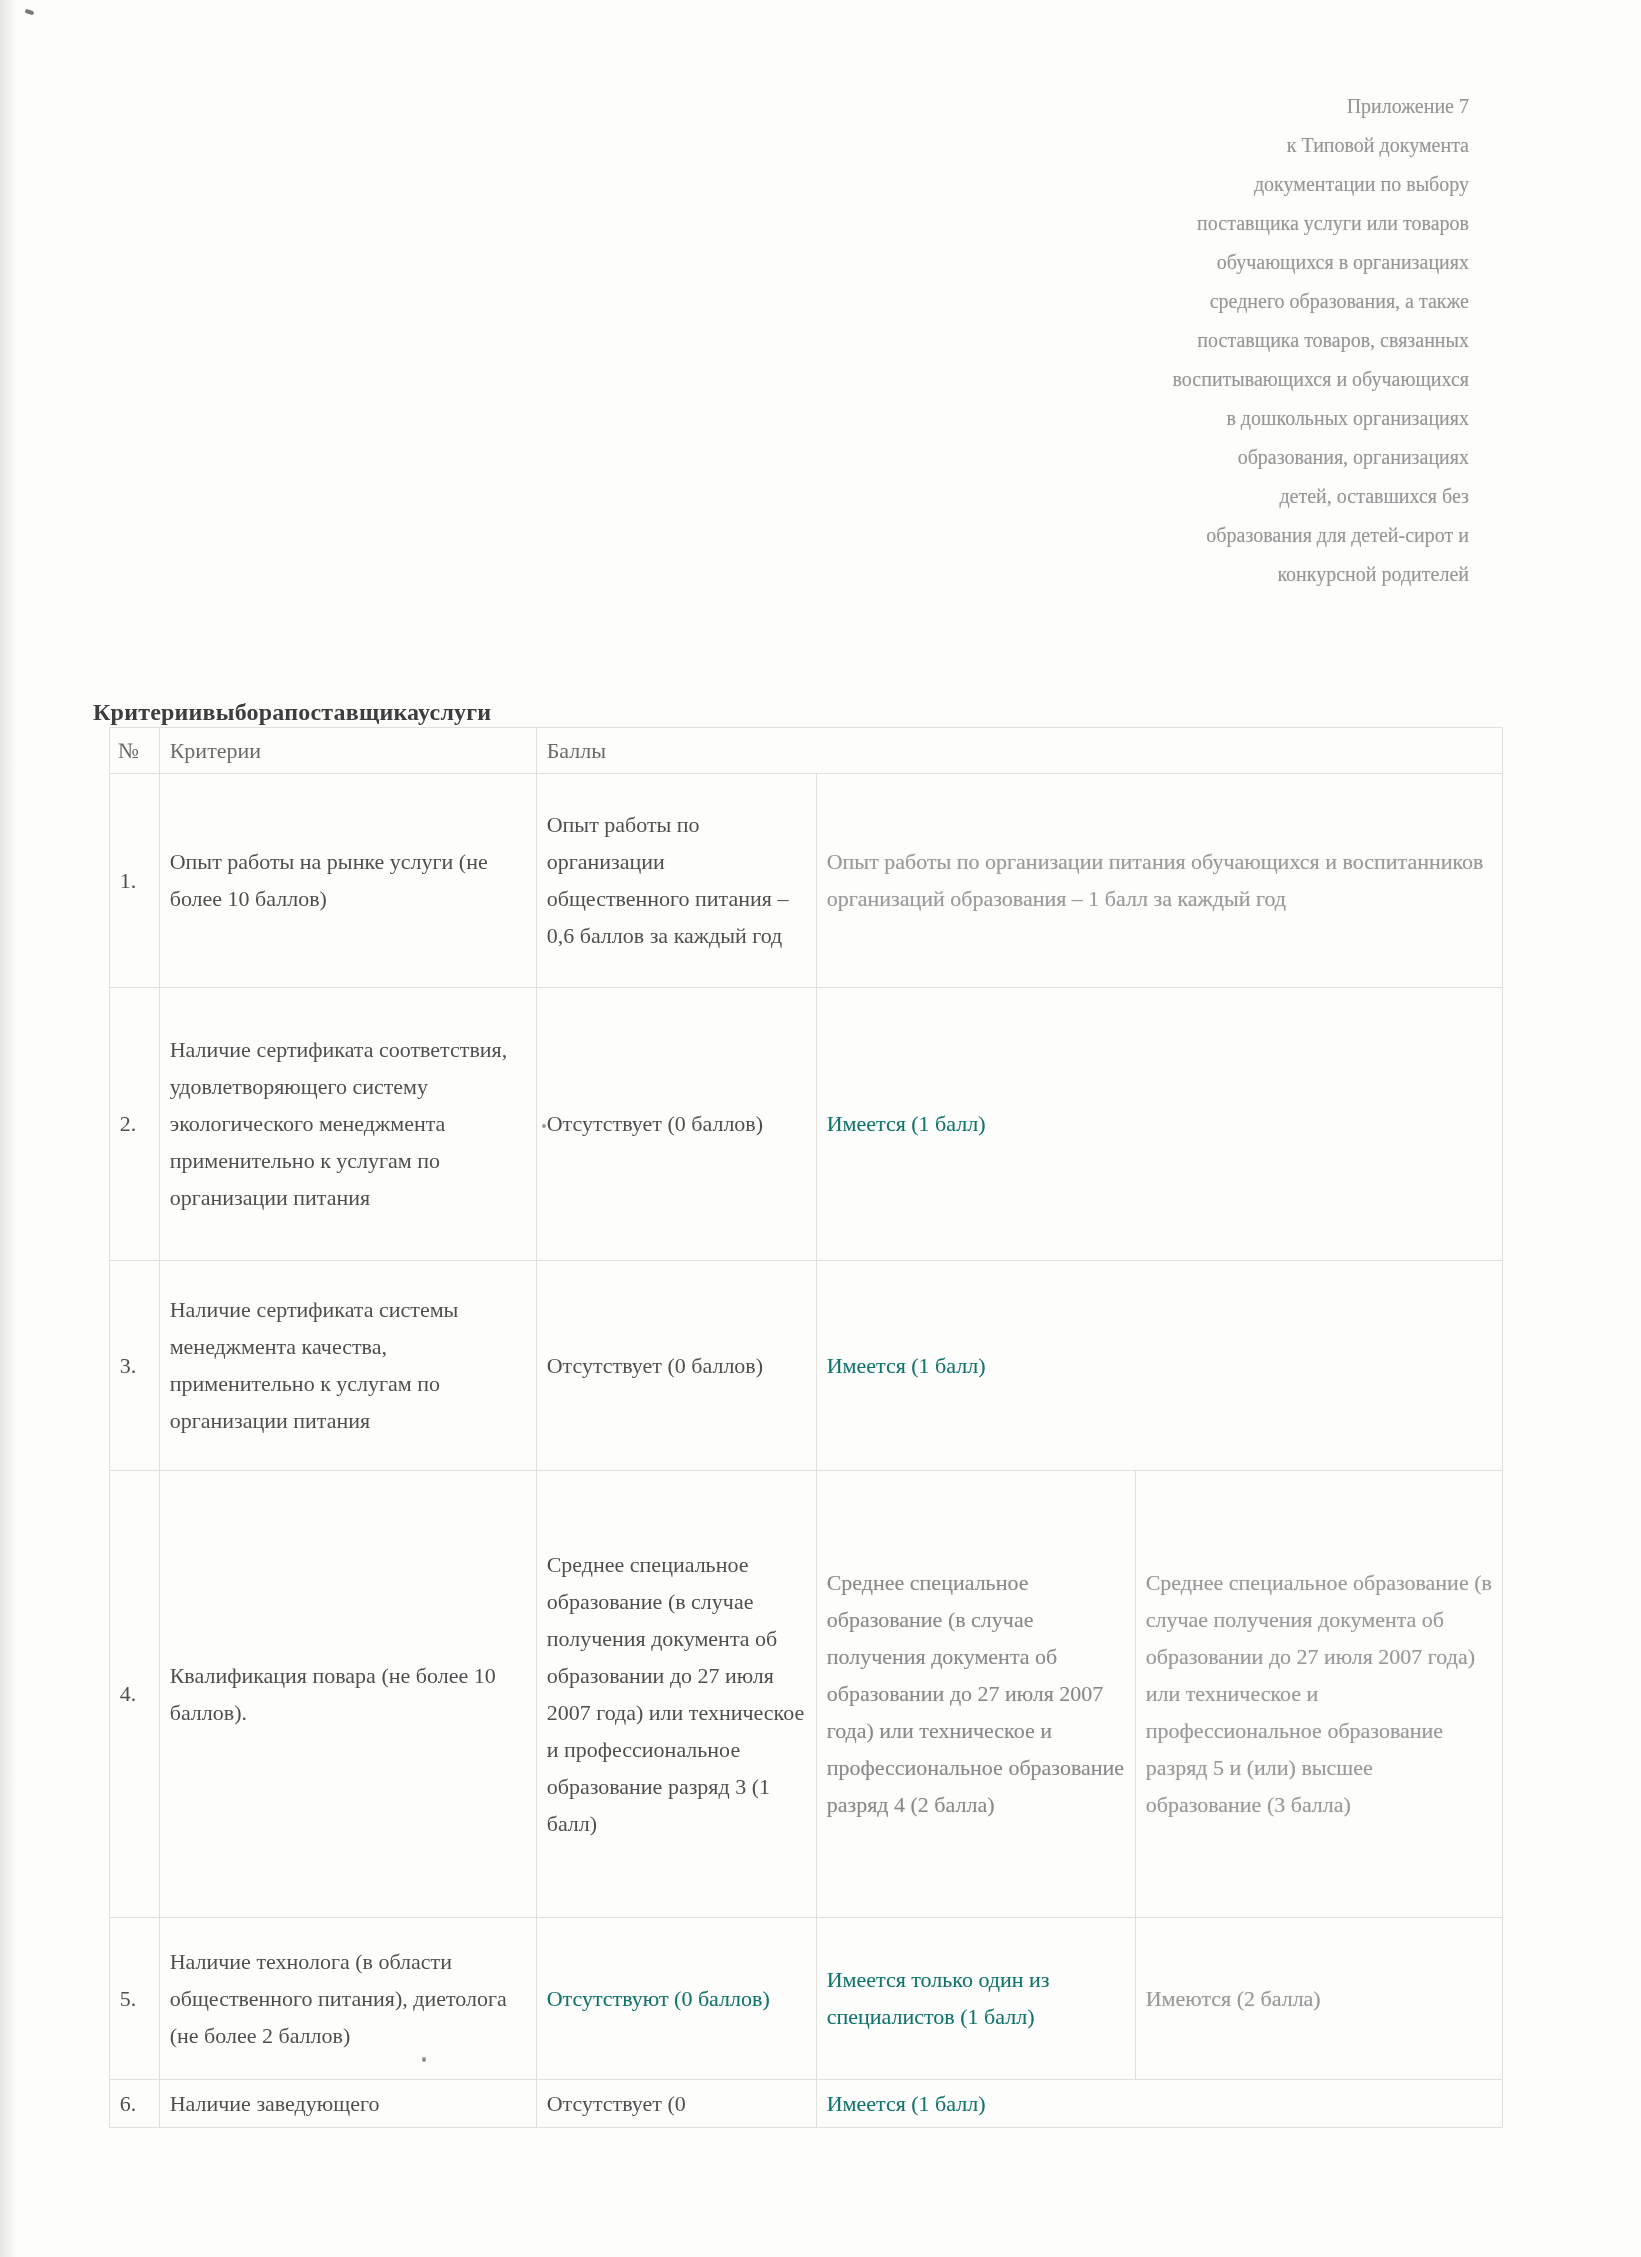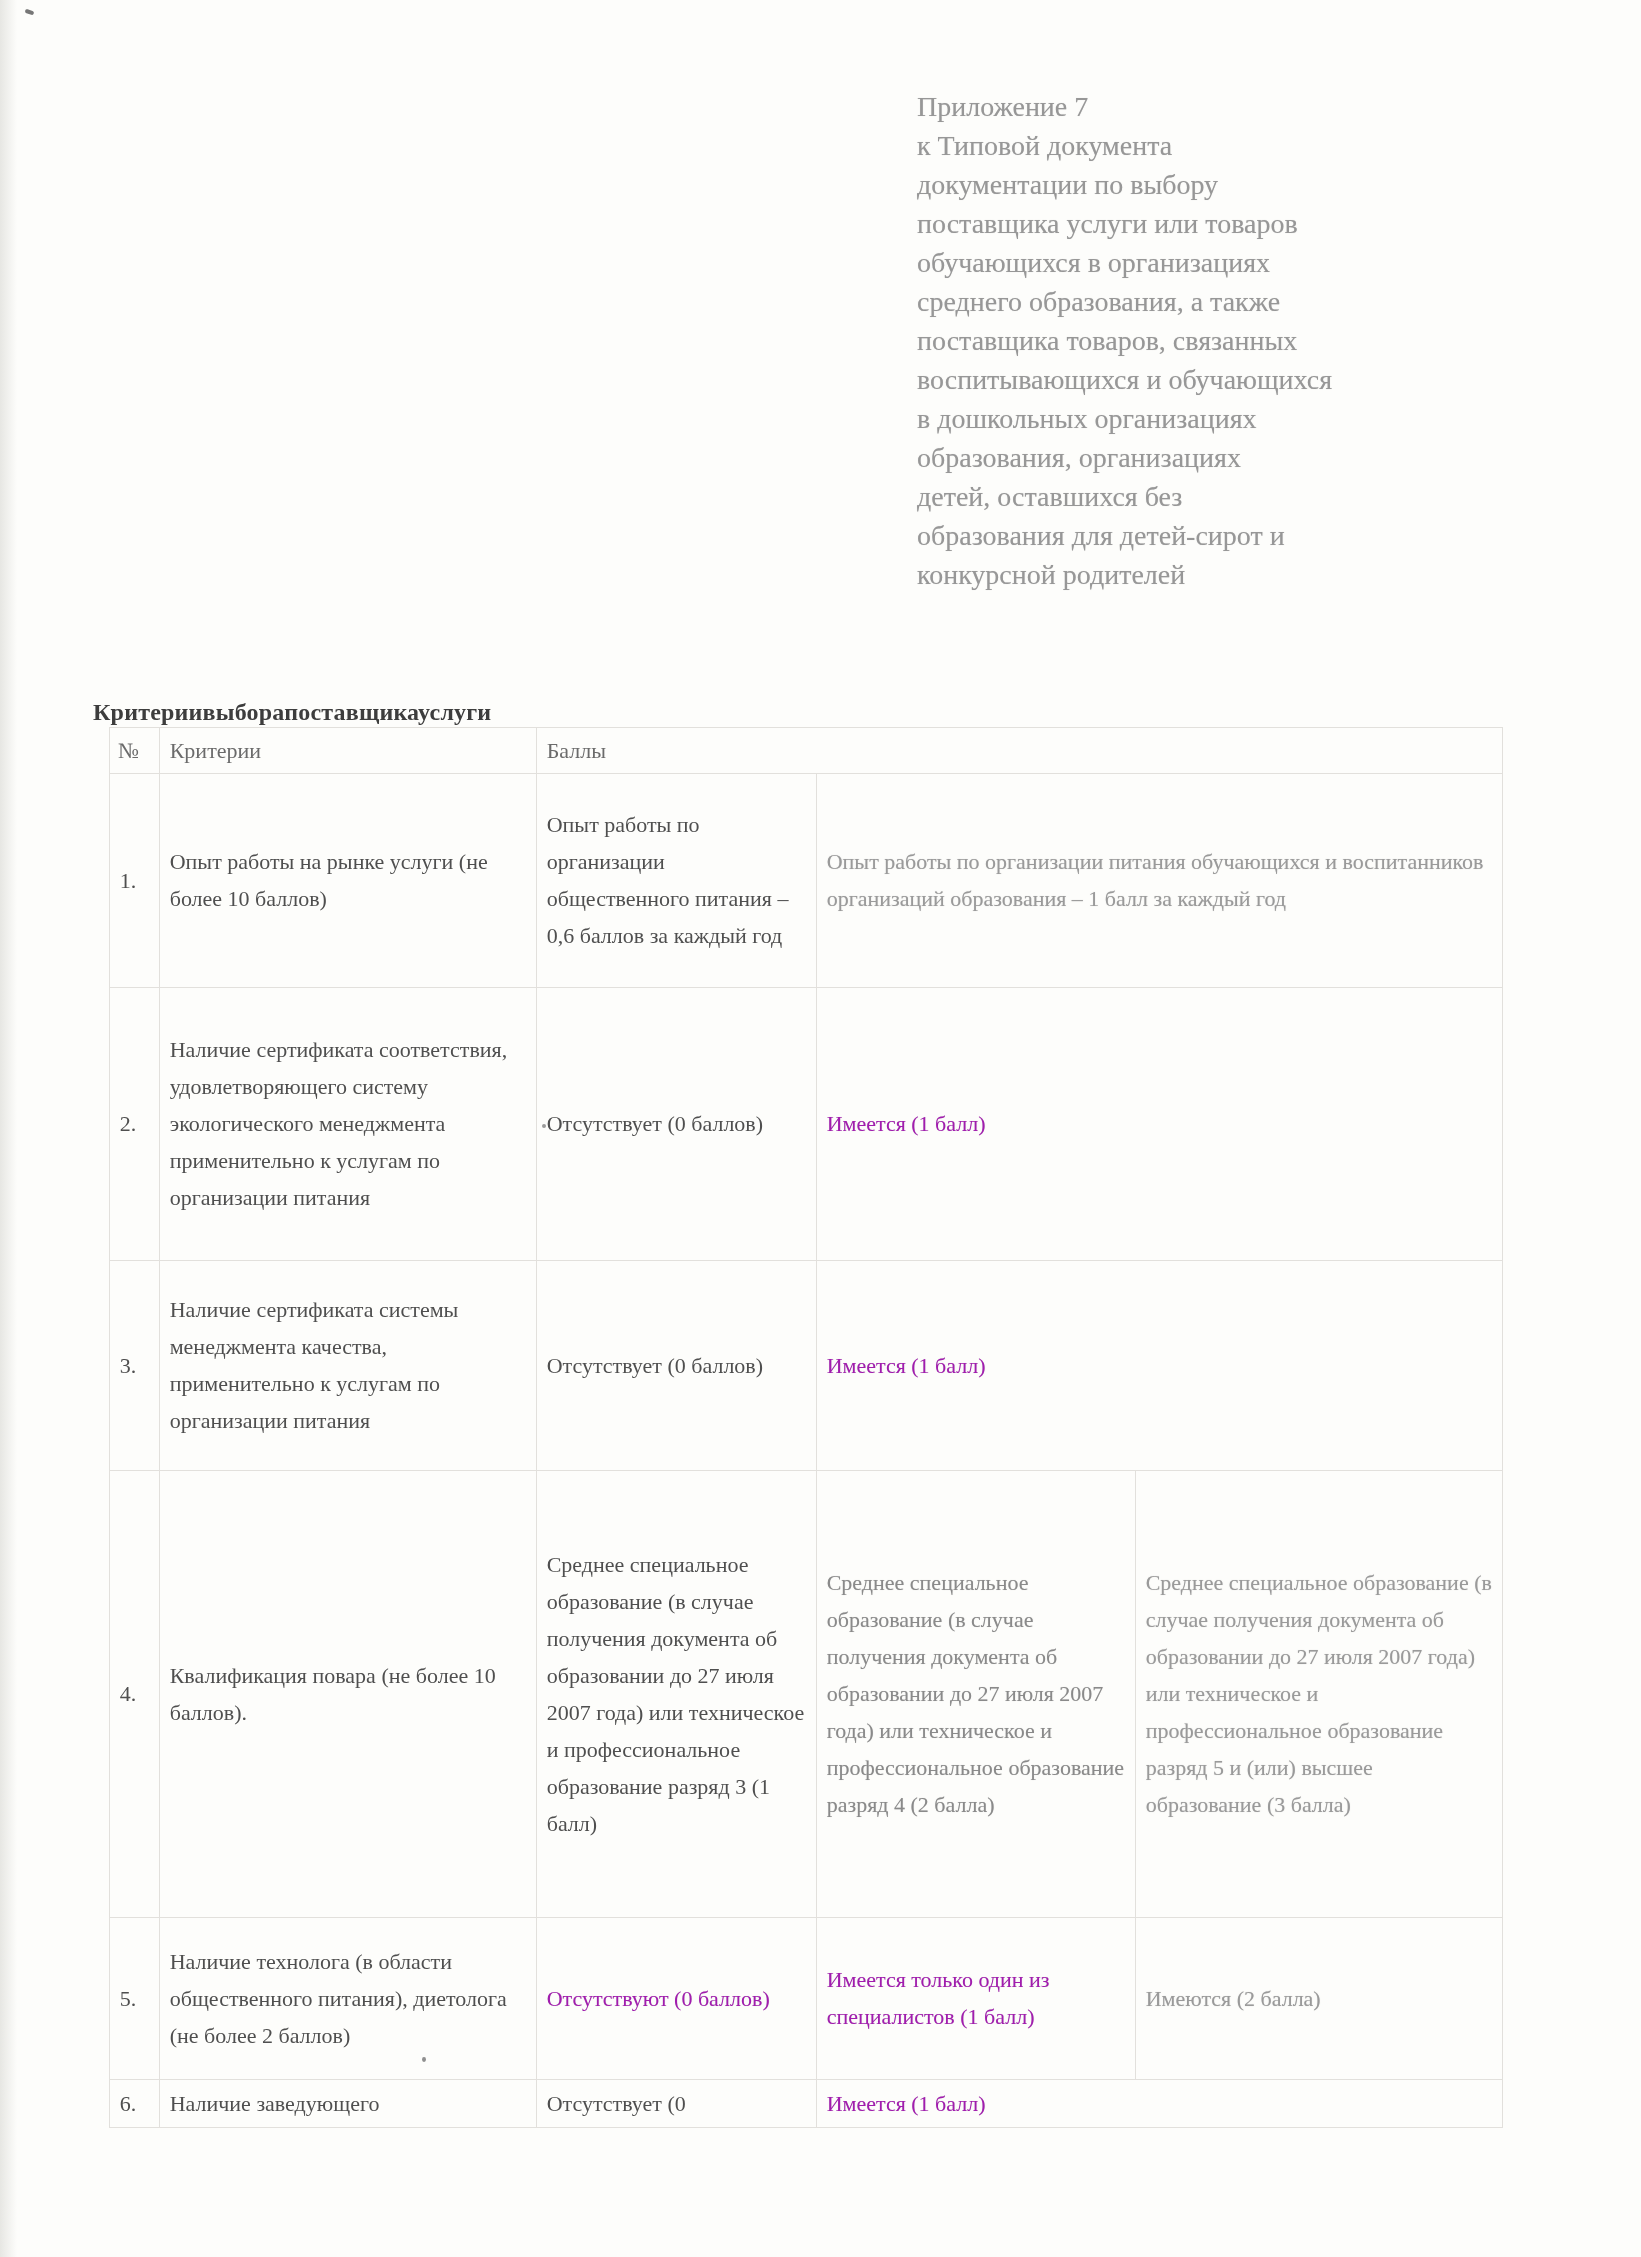--- a/index.html
+++ b/index.html
@@ -23,22 +23,22 @@
   .artifact{
     position:absolute;background:#8a8a8a;border-radius:50%;
   }
   .artifact.a1{left:25px;top:9.7px;width:8.7px;height:3.9px;border-radius:1.9px;transform:rotate(18deg);background:#777;}
   .artifact.a2{left:542px;top:1124px;width:3.9px;height:3.9px;background:#9b9b9b;}
   .artifact.a3{left:422px;top:2057px;width:3.9px;height:4.8px;background:#8f8f8f;}
 
   .appendix{
     position:absolute;
     top:87px;left:917px;width:552px;
-    text-align:left;
-    font-size:28px;line-height:39px;
+    text-align:right;
+    font-size:20px;line-height:39px;
     color:#979797;
     text-shadow:0 0 0.8px rgba(150,150,150,.45);
   }
   .doc-title{
     position:absolute;
     top:691px;left:85px;
     margin:8px;
     font-size:24px;font-weight:bold;
     color:#3d3d3d;
     letter-spacing:0.2px;
@@ -56,21 +56,21 @@
   table.criteria td, table.criteria th{
     border:1px solid #e2e0dc;
     vertical-align:middle;
     padding:3.9px 9.7px;
     text-align:left;
     font-weight:normal;
     overflow:hidden;
   }
   table.criteria th{color:#6b6b6b;}
   td.num{padding-left:7.7px;padding-right:1.9px;}
-  .t-mid{color:#a21caf;text-shadow:0 0 0.7px rgba(140,140,140,.4);margin-left:44px;}
+  .t-mid{color:#0f766e;text-shadow:0 0 0.7px rgba(140,140,140,.4);margin-left:44px;}
   .t-mlight{color:#8a8a8a;text-shadow:0 0 0.8px rgba(150,150,150,.45);}
   .t-light{color:#9a9a9a;text-shadow:0 0 0.9px rgba(160,160,160,.5);}
 </style>
 </head>
 <body>
 
 <div class="page">
   <div class="scan-edge"></div>
   <div class="artifact a1"></div>
   <div class="artifact a2"></div>

